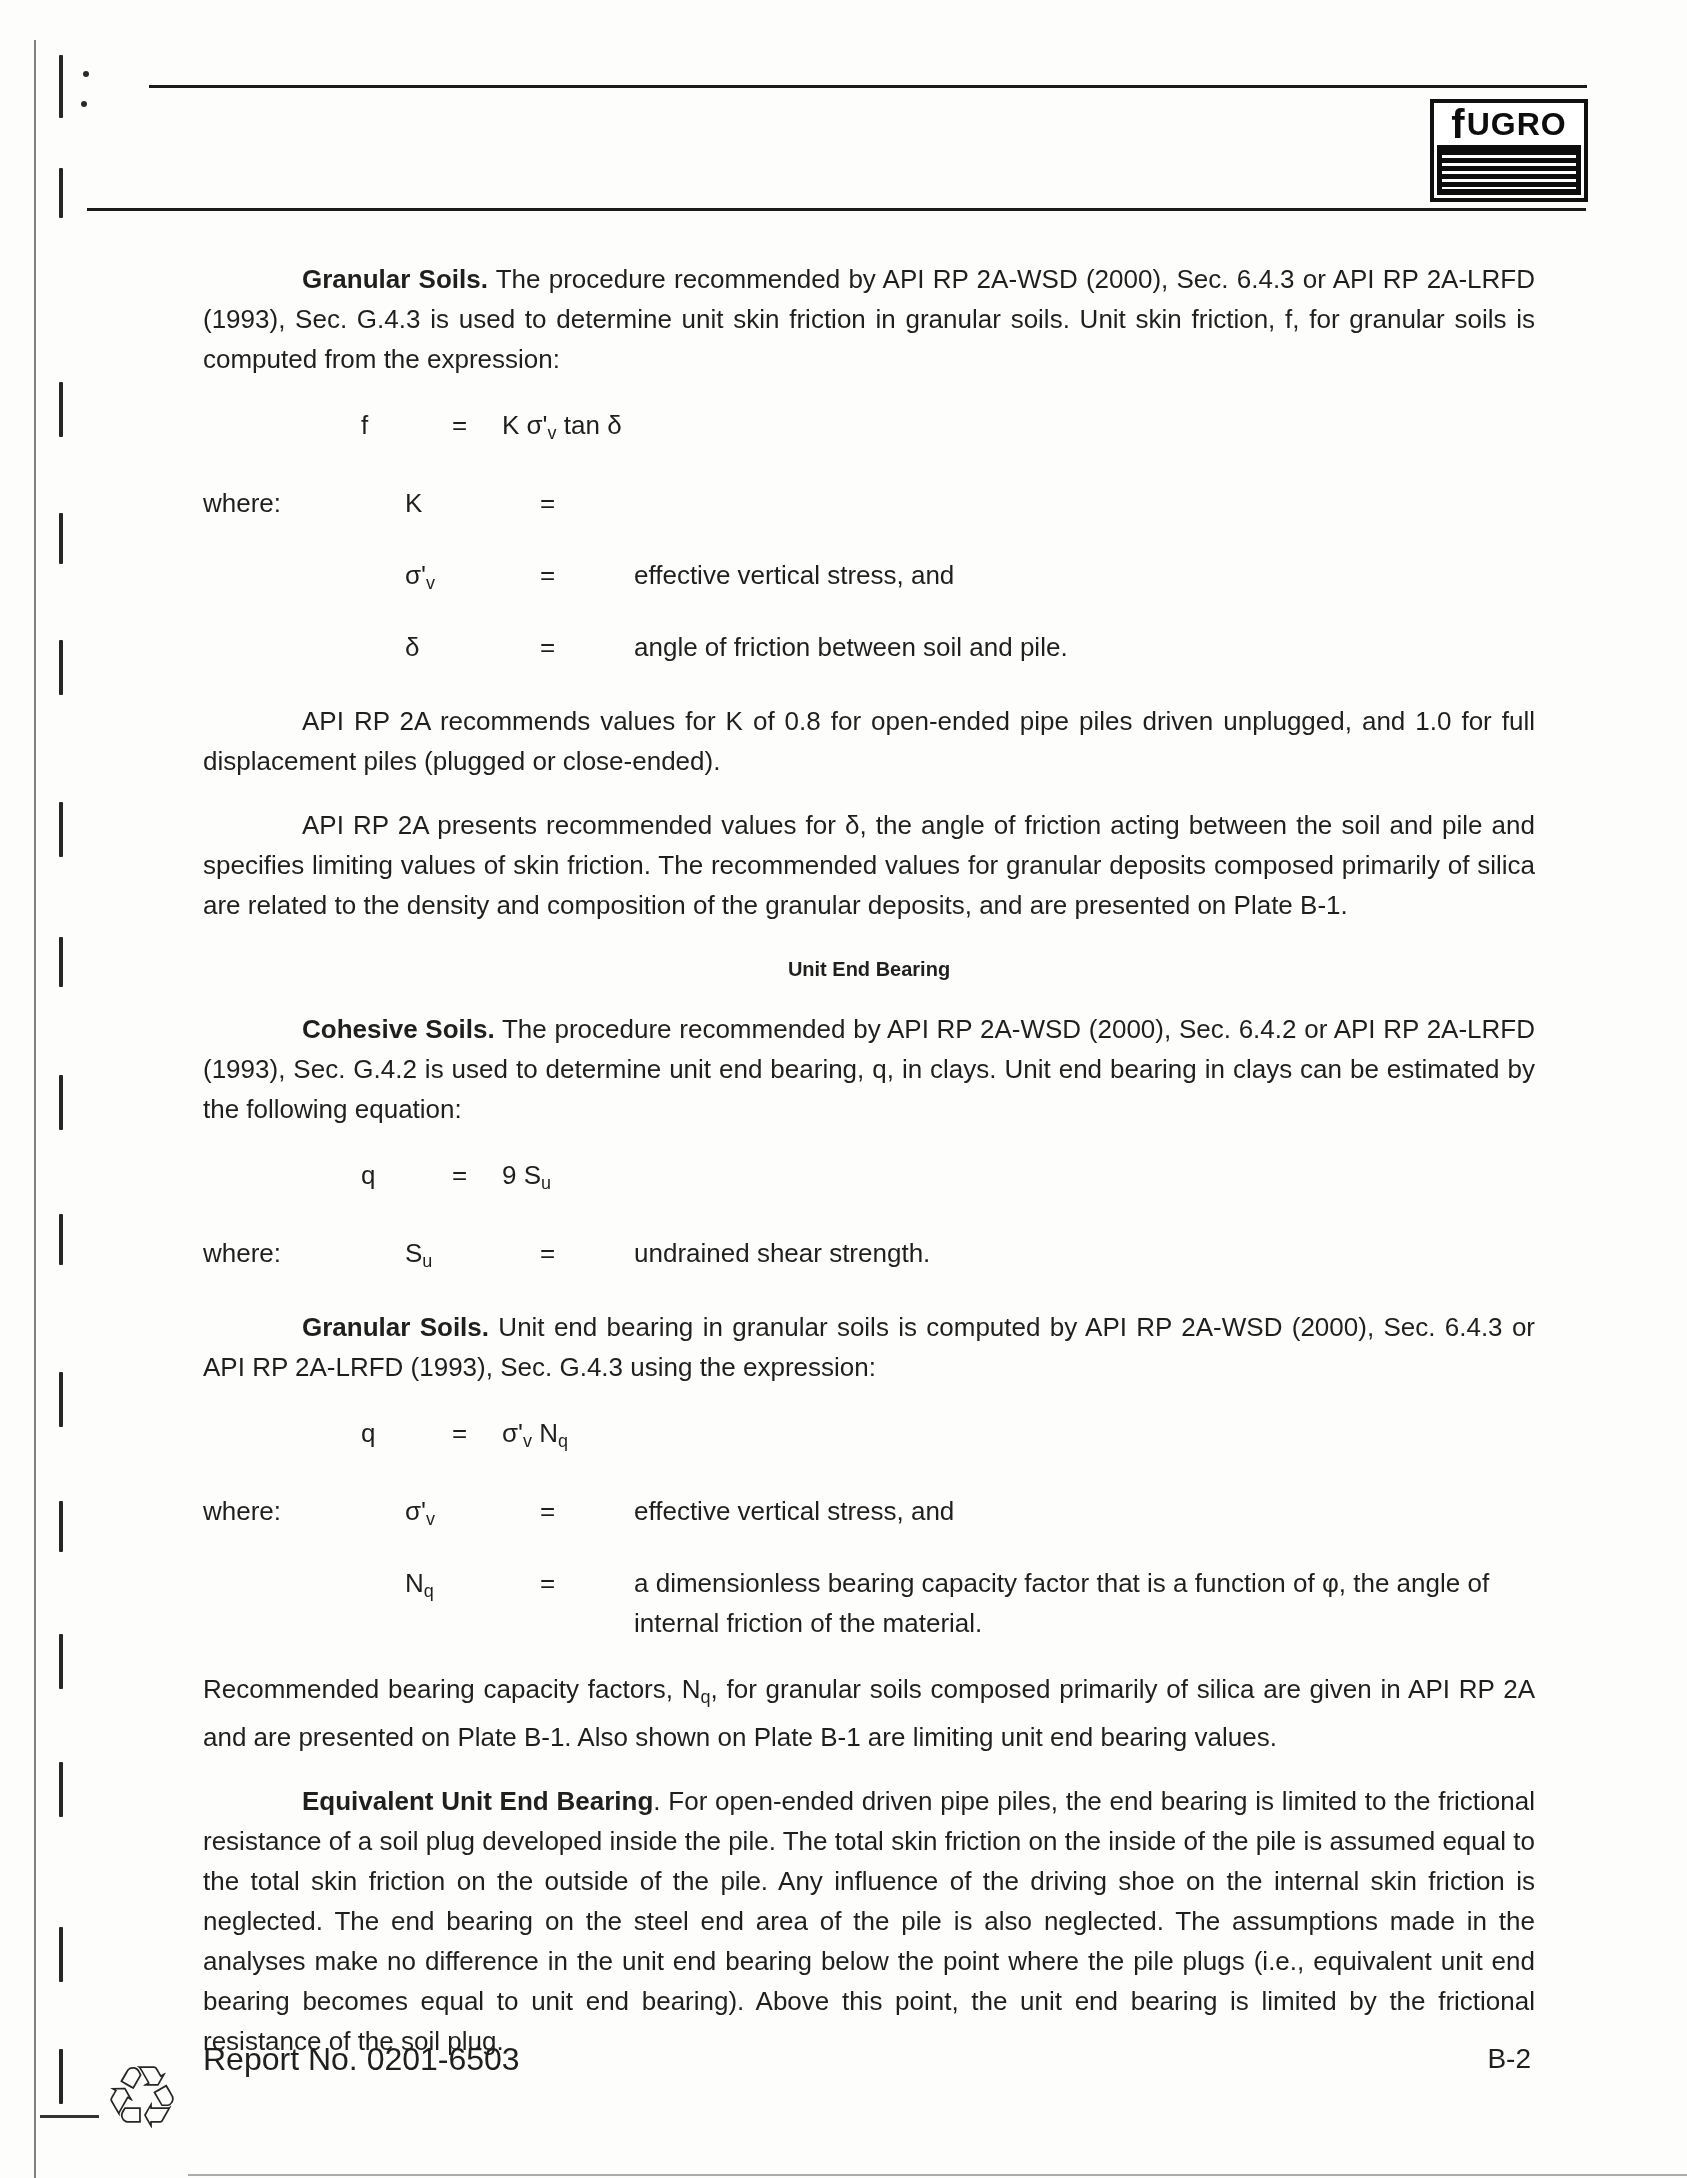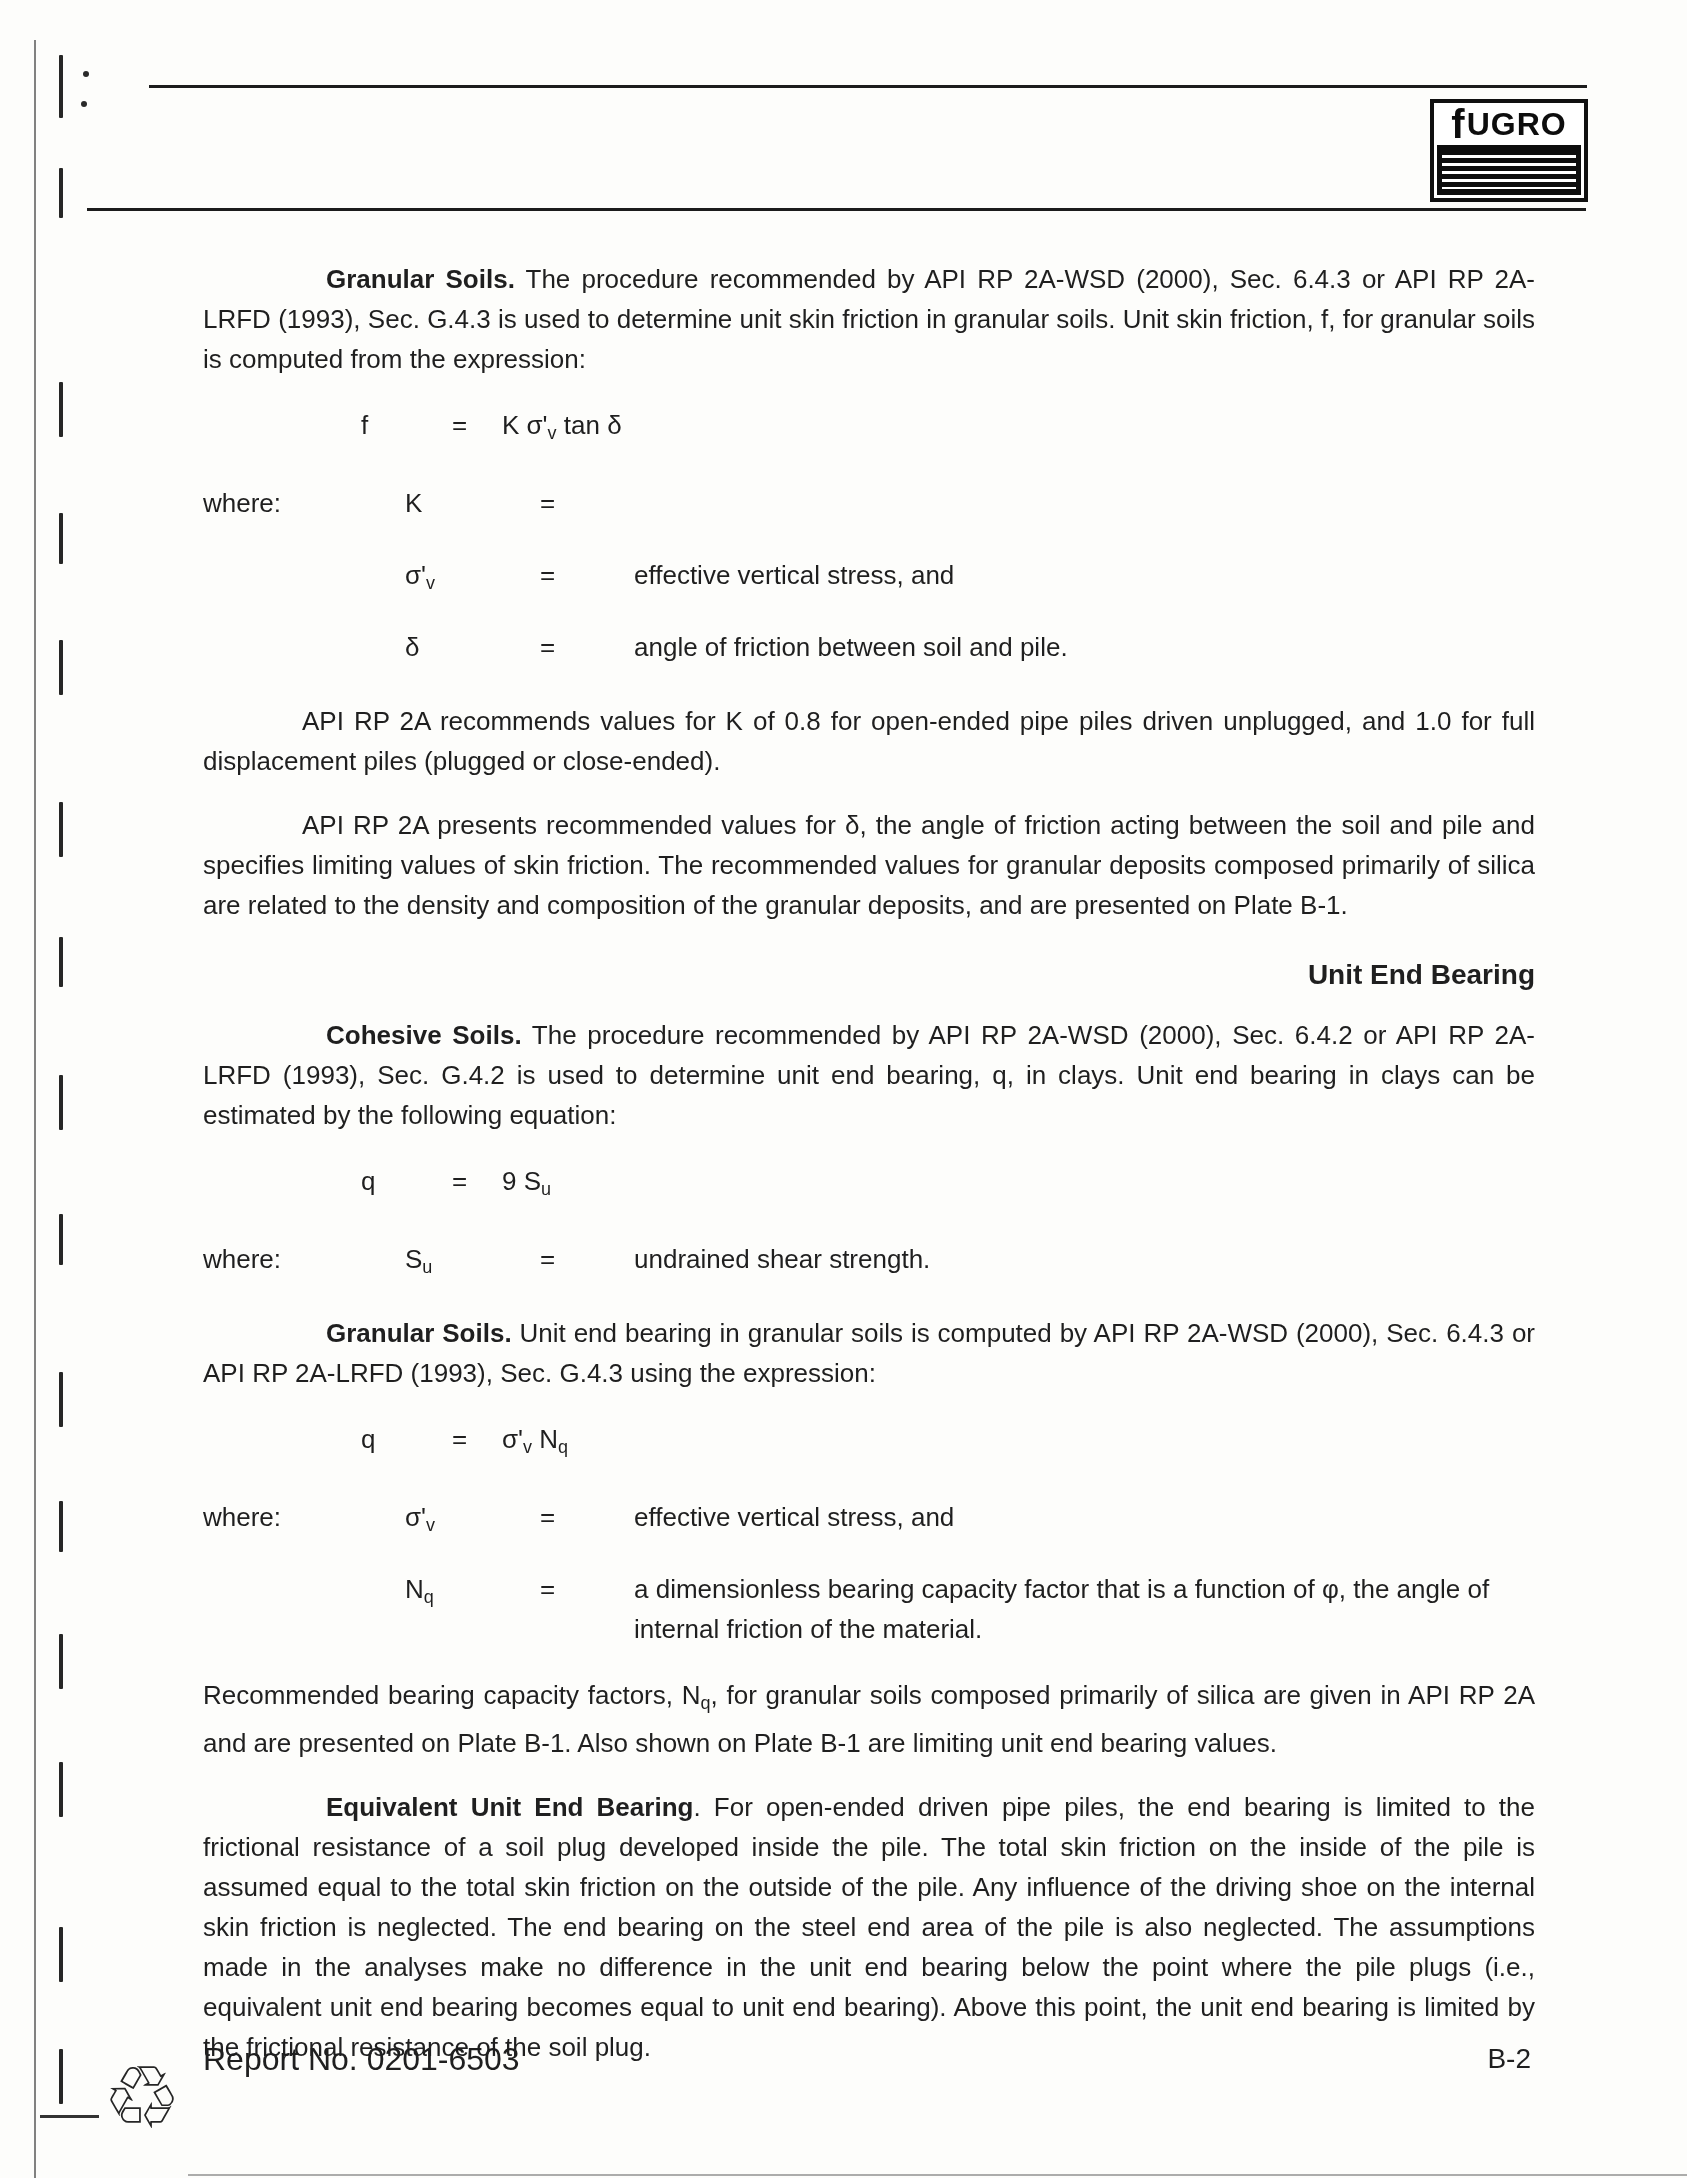--- a/index.html
+++ b/index.html
@@ -33,28 +33,28 @@
               font-weight: bold; font-size: 32px; letter-spacing: 1px; color: #0d0d0d; line-height: 1; }
   .logo-f { font-size: 40px; margin-right: 1px; font-weight: bold; }
   .logo-bottom { flex: 1; background: #0d0d0d; position: relative; margin: 0 3px 3px; }
   .logo-stripes { position: absolute; inset: 5px 5px 6px;
                   background: repeating-linear-gradient(to bottom, transparent 0 5px, #ffffff 5px 8px); }
 
   
   .content { position: absolute; left: 203px; top: 259px; width: 1332px; text-align: justify; }
   p.para { margin: 0 0 24px; }
   p.indent { text-indent: 99px; }
-  h2 { font-size: 28px; line-height: 40px; font-weight: bold; margin: 30px 0 20px; text-align: right; }
+  h2 { font-size: 20px; line-height: 40px; font-weight: bold; margin: 24px 0 20px; text-align: center; }
 
   .def-row { display: grid; grid-template-columns: 158px 91px 50px 1fr; text-align: left; }
   .eq { margin: 26px 0 30px; }
   .where-row { margin-bottom: 24px; gap: 44px; }
   .where-block { margin-bottom: 26px; }
   .sb { font-size: 18px; vertical-align: -5px; }
-  b { font-weight: bold; margin-left: 24px; }
+  b { font-weight: bold; }
 
   
   .footer-left  { position: absolute; left: 203px;  top: 2039px; font-size: 32px; }
   .footer-right { position: absolute; right: 156px; top: 2039px; font-size: 28px; }
   .recycle { position: absolute; left: 103px; top: 2055px; font-size: 87px; line-height: 1;
              color: #262626; font-family: "DejaVu Sans", sans-serif; }
 </style>
 </head>
 <body>
 

